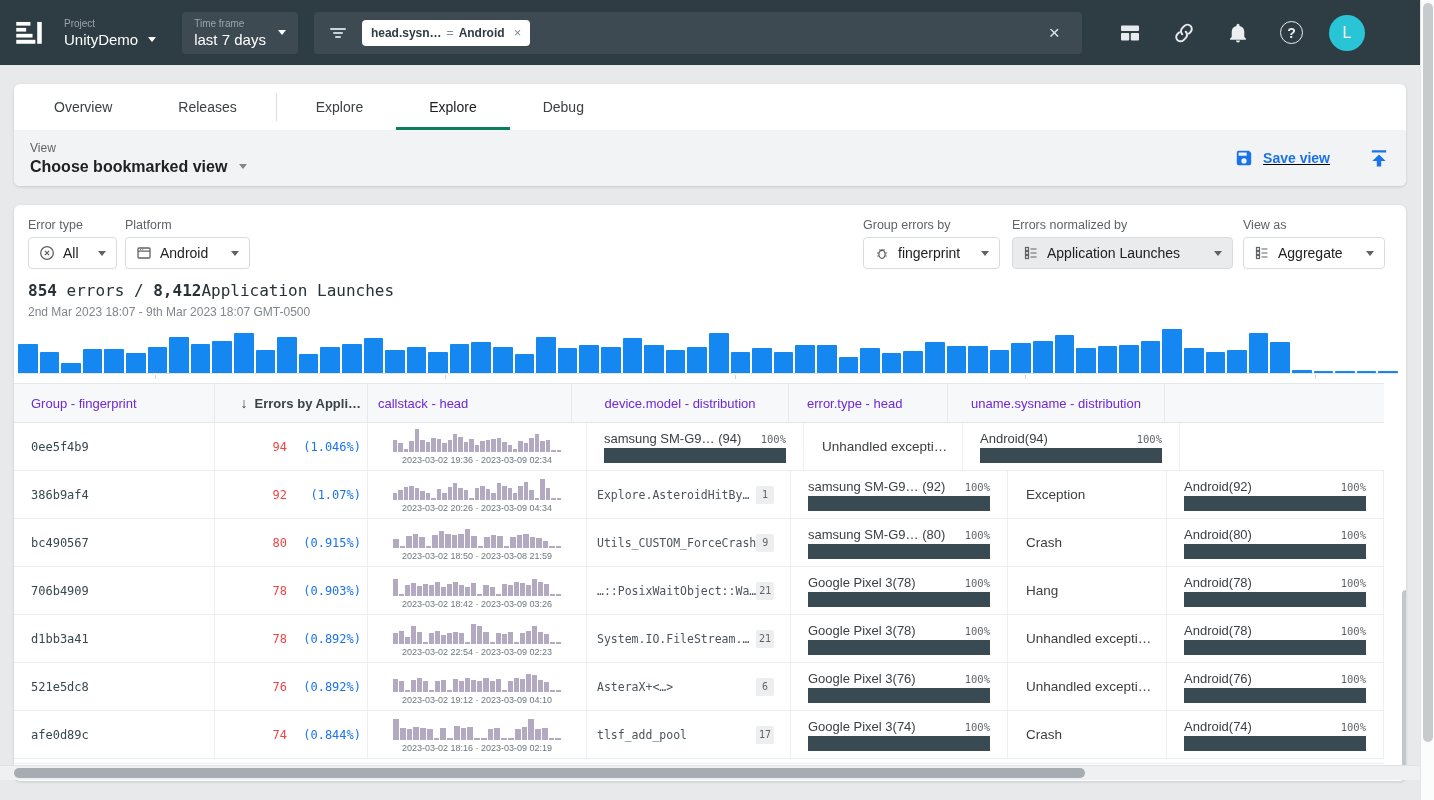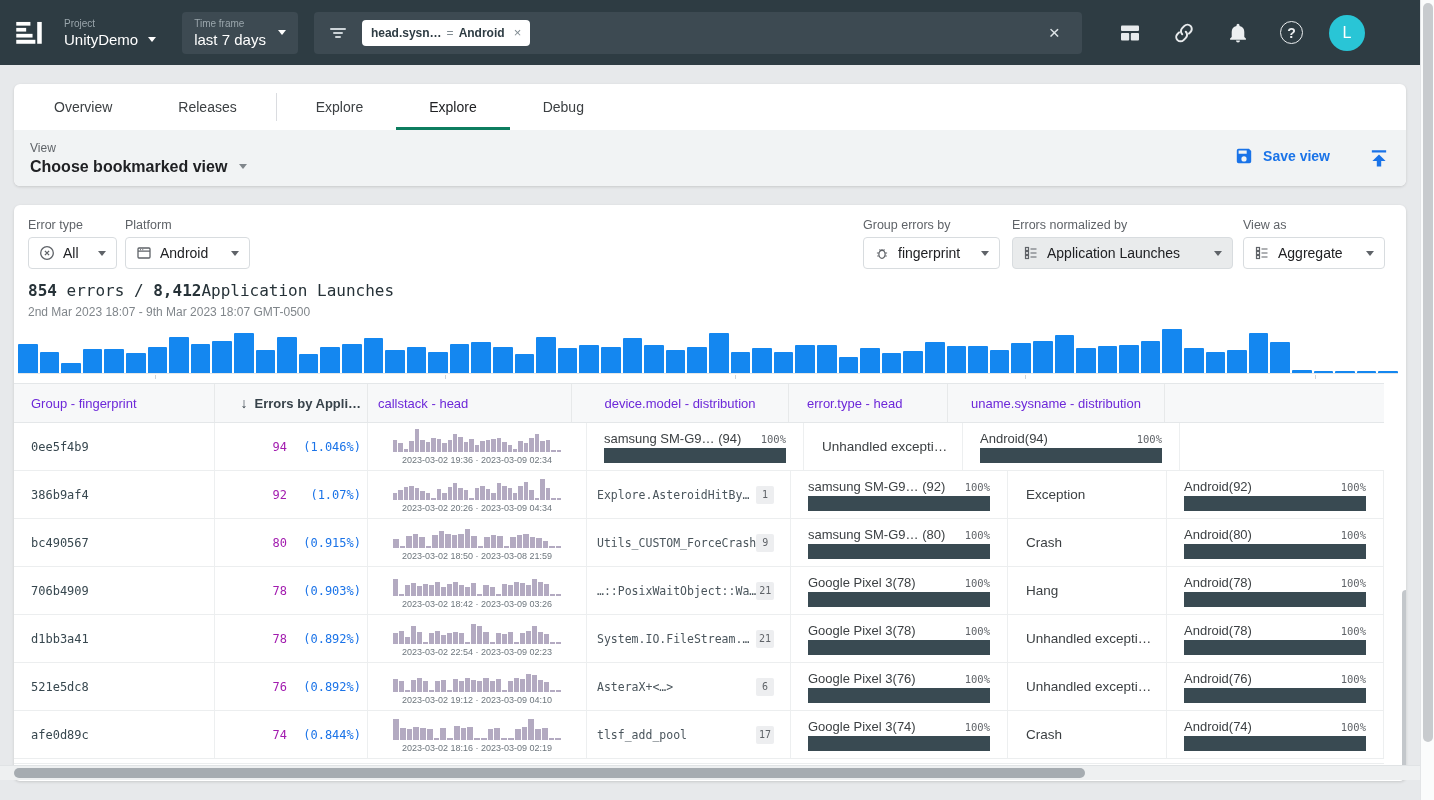--- a/index.html
+++ b/index.html
@@ -36,21 +36,21 @@
   
   .tabs { height: 46px; display: flex; align-items: center; padding-left: 7px; }
   .tab { padding: 0 33px; font-size: 14px; color: #3c4043; height: 46px; line-height: 46px; position: relative; cursor: pointer; }
   .tab.active { color: #202124; }
   .tab.active::after { content: ''; position: absolute; left: 0; right: 0; bottom: 0; height: 3px; background: #0d7d5f; }
   .tabdiv { width: 1px; height: 28px; background: #dadce0; margin: 0 6px; }
   .viewrow { height: 56px; background: #f1f3f4; border-radius: 0 0 6px 6px; display: flex; align-items: center; padding: 0 16px; }
   .viewsel .lbl { font-size: 12px; color: #5f6368; margin-bottom: 3px; }
   .viewsel .val { font-size: 16px; color: #202124; font-weight: bold; display: flex; align-items: center; gap: 12px; }
   .viewsel .val .caret { color: #80868b; }
-  .viewrow-right { margin-left: auto; display: flex; align-items: flex-start; }
+  .viewrow-right { margin-left: auto; display: flex; align-items: center; text-decoration: underline; }
   .saveview { display: flex; align-items: center; gap: 10px; color: #1a73e8; font-size: 14px; font-weight: bold; cursor: pointer; }
   .pubbtn { margin-left: 38px; width: 22px; height: 22px; cursor: pointer; }
 
   
   .fgroup { position: absolute; top: 13px; }
   .fgroup .lbl { font-size: 12.5px; color: #5f6368; margin-bottom: 5px; }
   .selbox { height: 32px; border: 1px solid #d8dcdf; border-radius: 4px; background: #fff; display: flex; align-items: center; padding: 0 10px; gap: 8px; font-size: 14px; color: #202124; cursor: pointer; }
   .selbox .caret { color: #5f6368; margin-left: auto; }
   .selbox.gray { background: #e9ebec; }
   .sicon { width: 16px; height: 16px; flex: none; }
@@ -77,21 +77,21 @@
   .c3 { width: 219px; flex-direction: column; justify-content: center; }
   .c4 { width: 204px; justify-content: space-between; padding: 0 16px 0 10px; }
   .c5 { width: 217px; flex-direction: column; justify-content: center; align-items: stretch; padding: 0 17px; }
   .c6 { width: 159px; padding-left: 18px; }
   .c7 { width: 217px; flex-direction: column; justify-content: center; align-items: stretch; padding: 0 17px; }
   .th.c3 { flex-direction: row; justify-content: flex-start; padding-left: 21px; }
   .th.c5, .th.c7 { flex-direction: row; align-items: center; }
   .th.c2 { font-weight: bold; color: #37424a; }
   .th.c2 .sort { font-size: 14px; margin-right: 7px; font-weight: normal; }
   .fp { font-family: "DejaVu Sans Mono", monospace; font-size: 12px; color: #37474f; }
-  .cnt { font-family: "DejaVu Sans Mono", monospace; font-size: 12px; color: #a21caf; }
+  .cnt { font-family: "DejaVu Sans Mono", monospace; font-size: 12px; color: #ef4444; }
   .pct { font-family: "DejaVu Sans Mono", monospace; font-size: 12px; color: #1a73e8; width: 62px; text-align: right; margin-left: 12px; }
   .spark { display: flex; align-items: flex-end; gap: 1px; width: 168px; height: 23px; }
   .sbar { flex: 1; background: #b3aac1; }
   .dates { font-size: 9px; color: #6d767d; margin-top: 3px; white-space: nowrap; }
   .cs { font-family: "DejaVu Sans Mono", monospace; font-size: 11.5px; color: #4a555c; white-space: nowrap; }
   .badge { flex: none; width: 18px; height: 18px; border-radius: 2px; background: #edeef0; color: #5f6368; font-family: "DejaVu Sans Mono", monospace; font-size: 10px; display: flex; align-items: center; justify-content: center; }
   .dl { display: flex; justify-content: space-between; align-items: baseline; font-size: 13px; color: #3c4043; white-space: nowrap; }
   .pc { font-family: "DejaVu Sans Mono", monospace; font-size: 10.5px; color: #5f6368; }
   .dbar { height: 15px; background: #394a52; margin-top: 2px; }
   .et { font-size: 13.5px; color: #3c4043; }

